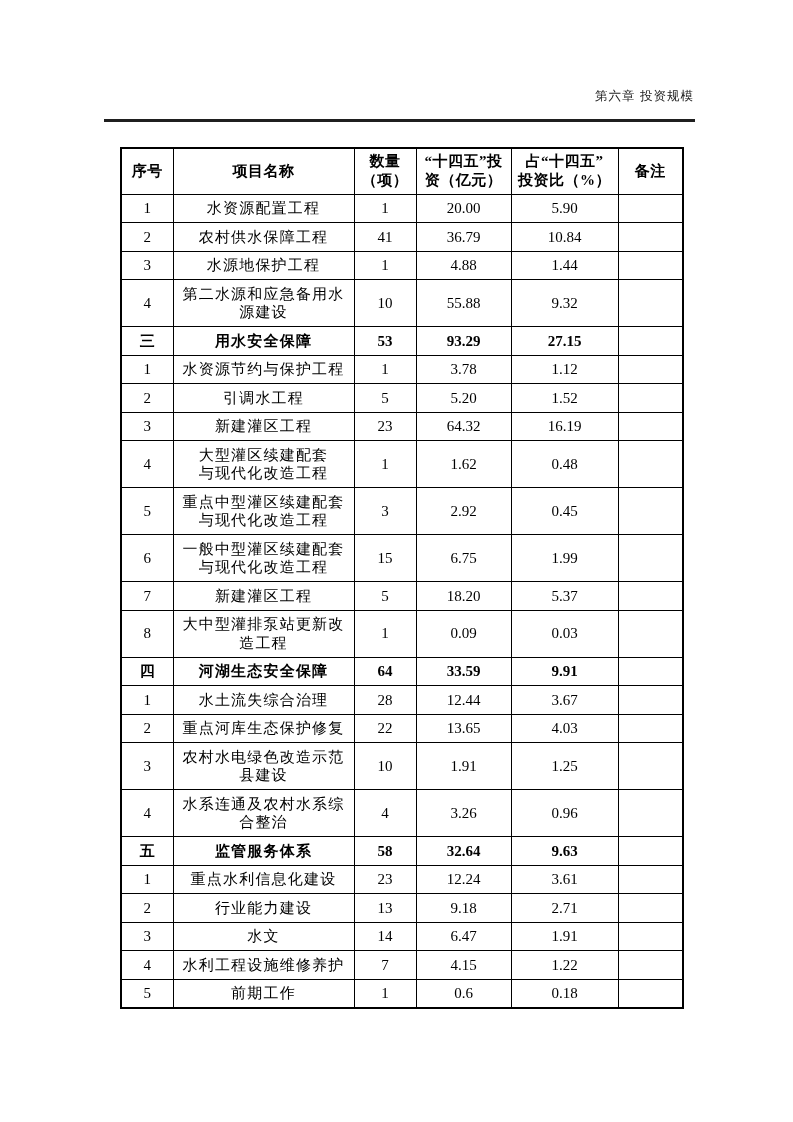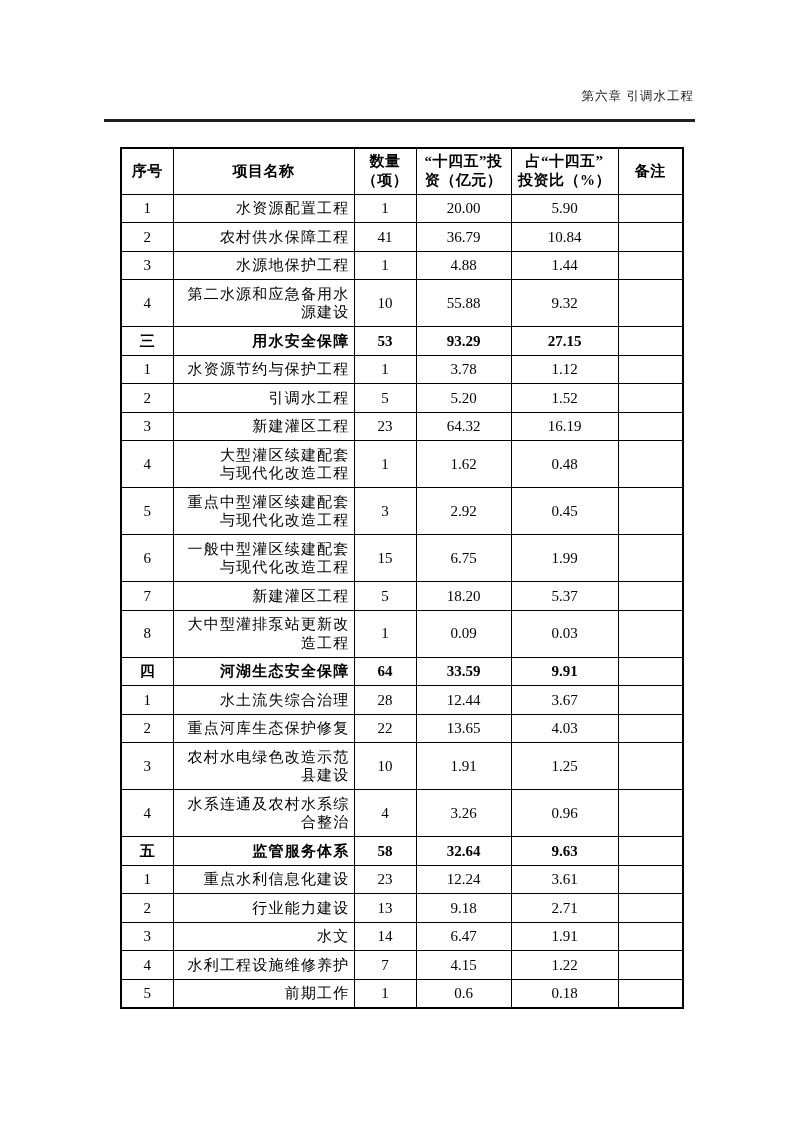--- a/index.html
+++ b/index.html
@@ -57,42 +57,42 @@
     letter-spacing: 0.5px;
     padding: 2px 1px;
   }
   .doc-table td {
     font-size: 15px;
     line-height: 18.5px;
     padding: 4.5px 4px;
     text-align: center;
   }
   .doc-table td.cell-name {
-    text-align: right;
+    text-align: center;
     letter-spacing: 1.2px;
     white-space: pre-line;
   }
   .doc-table tr.section-row td { font-weight: bold; }
 
   .page-number {
     position: absolute;
     top: 1022px;
     left: 0;
     width: 100%;
     text-align: center;
     font-size: 12.5px;
     color: #1a1a1a;
   }
 </style>
 </head>
 <body>
 
 <div class="page">
 
-  <div class="chapter-header">第六章 引调水工程</div>
+  <div class="chapter-header">第六章 投资规模</div>
 
   <div class="header-rule"></div>
 
   <table class="doc-table">
     <colgroup>
       <col style="width:52px">
       <col style="width:181px">
       <col style="width:62px">
       <col style="width:95px">
       <col style="width:107px">

